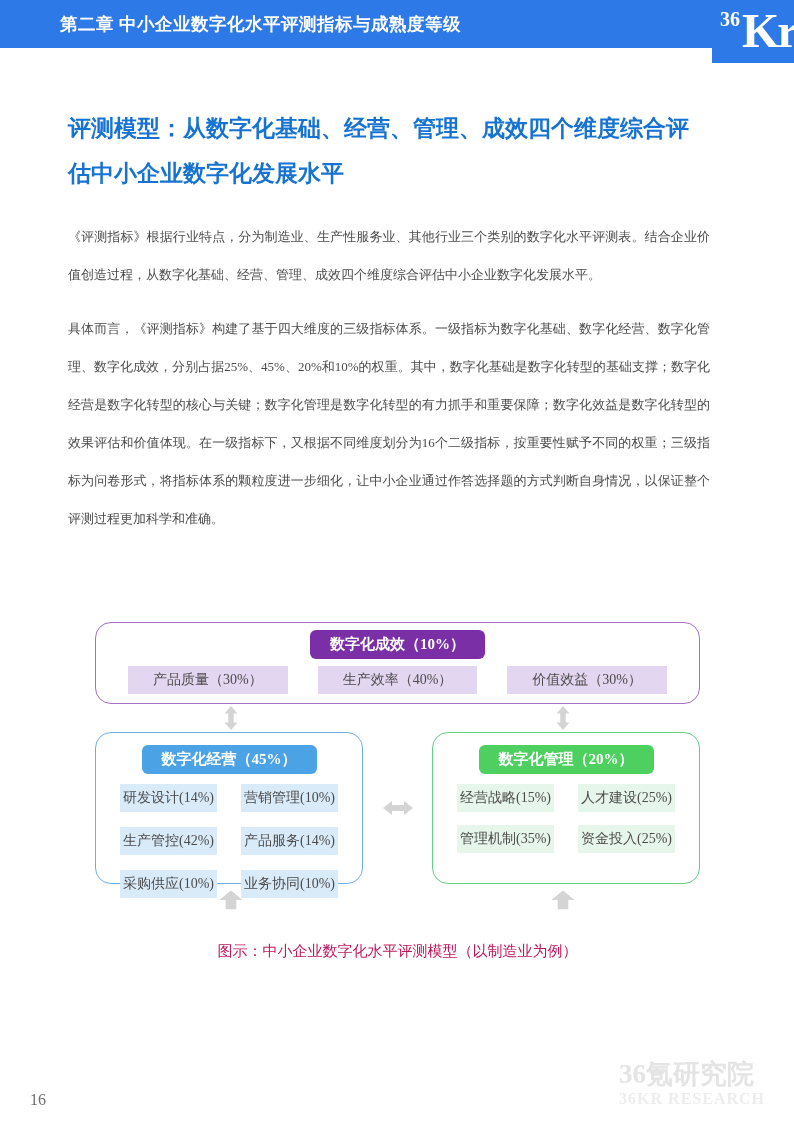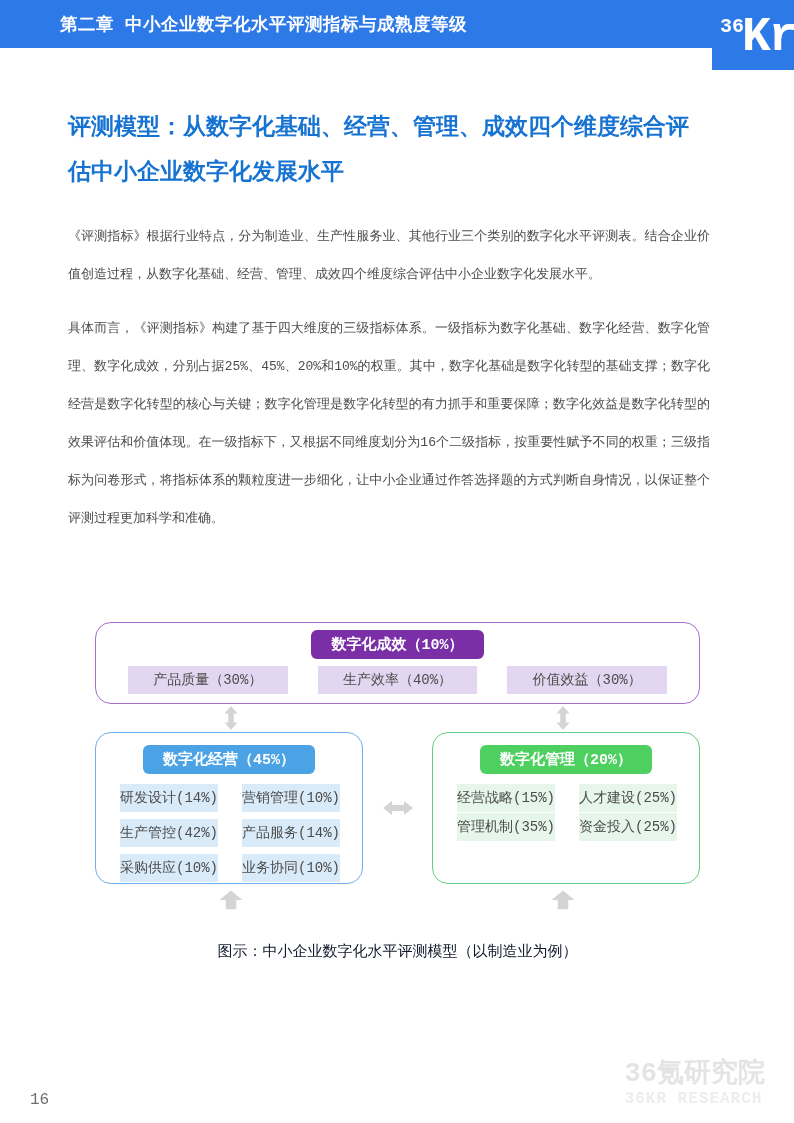--- a/index.html
+++ b/index.html
@@ -1,28 +1,28 @@
 <!DOCTYPE html>
 <html><head>
 <meta charset="utf-8">
 <style>
   html,body { margin:0; padding:0; background:#fff; }
   .page {
     position:relative; width:794px; height:1123px; background:#ffffff;
-    overflow:hidden; font-family:Liberation Mono, monospace;
+    overflow:hidden; font-family:Liberation Serif, serif;
   }
   
   .topbar {
     position:absolute; top:0; left:0; right:0; height:48px;
     background:#2E79E8; display:flex; align-items:center; padding-left:60px;
     box-sizing:border-box;
   }
   .topbar-title { color:#ffffff; font-weight:bold; font-size:17.5px; letter-spacing:0.5px; }
   .logo {
-    position:absolute; top:14px; right:0; width:82px; height:56px;
+    position:absolute; top:7px; right:0; width:82px; height:56px;
     background:#2E79E8; color:#fff; overflow:visible; z-index:2;
   }
   .logo-36 { position:absolute; top:1px; left:8px; font-size:20px; font-weight:bold; }
   .logo-kr { position:absolute; top:-4px; left:30px; font-size:48px; font-weight:bold; letter-spacing:-2px; }
 
   
   .content { position:absolute; left:68px; right:84px; top:48px; }
   .heading {
     margin:58px 0 0; color:#1673D1; font-size:23px; line-height:45px; font-weight:bold;
   }
@@ -57,30 +57,30 @@
   .arrow-row.r2 { height:32px; }
   .arr { position:absolute; top:50%; transform:translate(-50%,-50%); line-height:0; }
   .arr.p1 { left:22.5%; }
   .arr.p2 { left:77.3%; }
 
   .mid-row { display:flex; justify-content:space-between; position:relative; height:152px; }
   .level.half { width:268px; padding:12px 24px 0; }
   .level.operation { border:1.5px solid #6FB0EA; }
   .level.management { border:1.5px solid #63CE85; }
   .grid2 { display:grid; grid-template-columns:1fr 1fr; column-gap:24px; margin-top:10px; }
-  .grid2.op { row-gap:7px; }
-  .grid2.mg { row-gap:1px; }
+  .grid2.op { row-gap:15px; }
+  .grid2.mg { row-gap:13px; }
   .grid-item {
     text-align:center; font-size:14px; color:#4c4c4c; padding:5px 0; white-space:nowrap;
   }
   .grid-item.op-i { background:#D9EBF9; }
   .grid-item.mg-i { background:#E6F6EA; }
   .arrow-lr { position:absolute; left:50%; top:50%; transform:translate(-50%,-50%); line-height:0; }
 
-  .caption { margin-top:26px; text-align:center; font-size:15px; color:#0f172a; }
+  .caption { margin-top:26px; text-align:center; font-size:15px; color:#be185d; }
 
   
   .page-number { position:absolute; left:30px; bottom:14px; font-size:16px; color:#6e6e6e; }
   .watermark { position:absolute; right:29px; bottom:15px; text-align:left; line-height:1.15; }
   .wm-cn { font-size:27px; font-weight:bold; color:#E4E4E4; }
   .wm-en { font-size:16px; font-weight:bold; color:#EDEDED; letter-spacing:1px; }
 </style>
 </head>
 <body>
 

